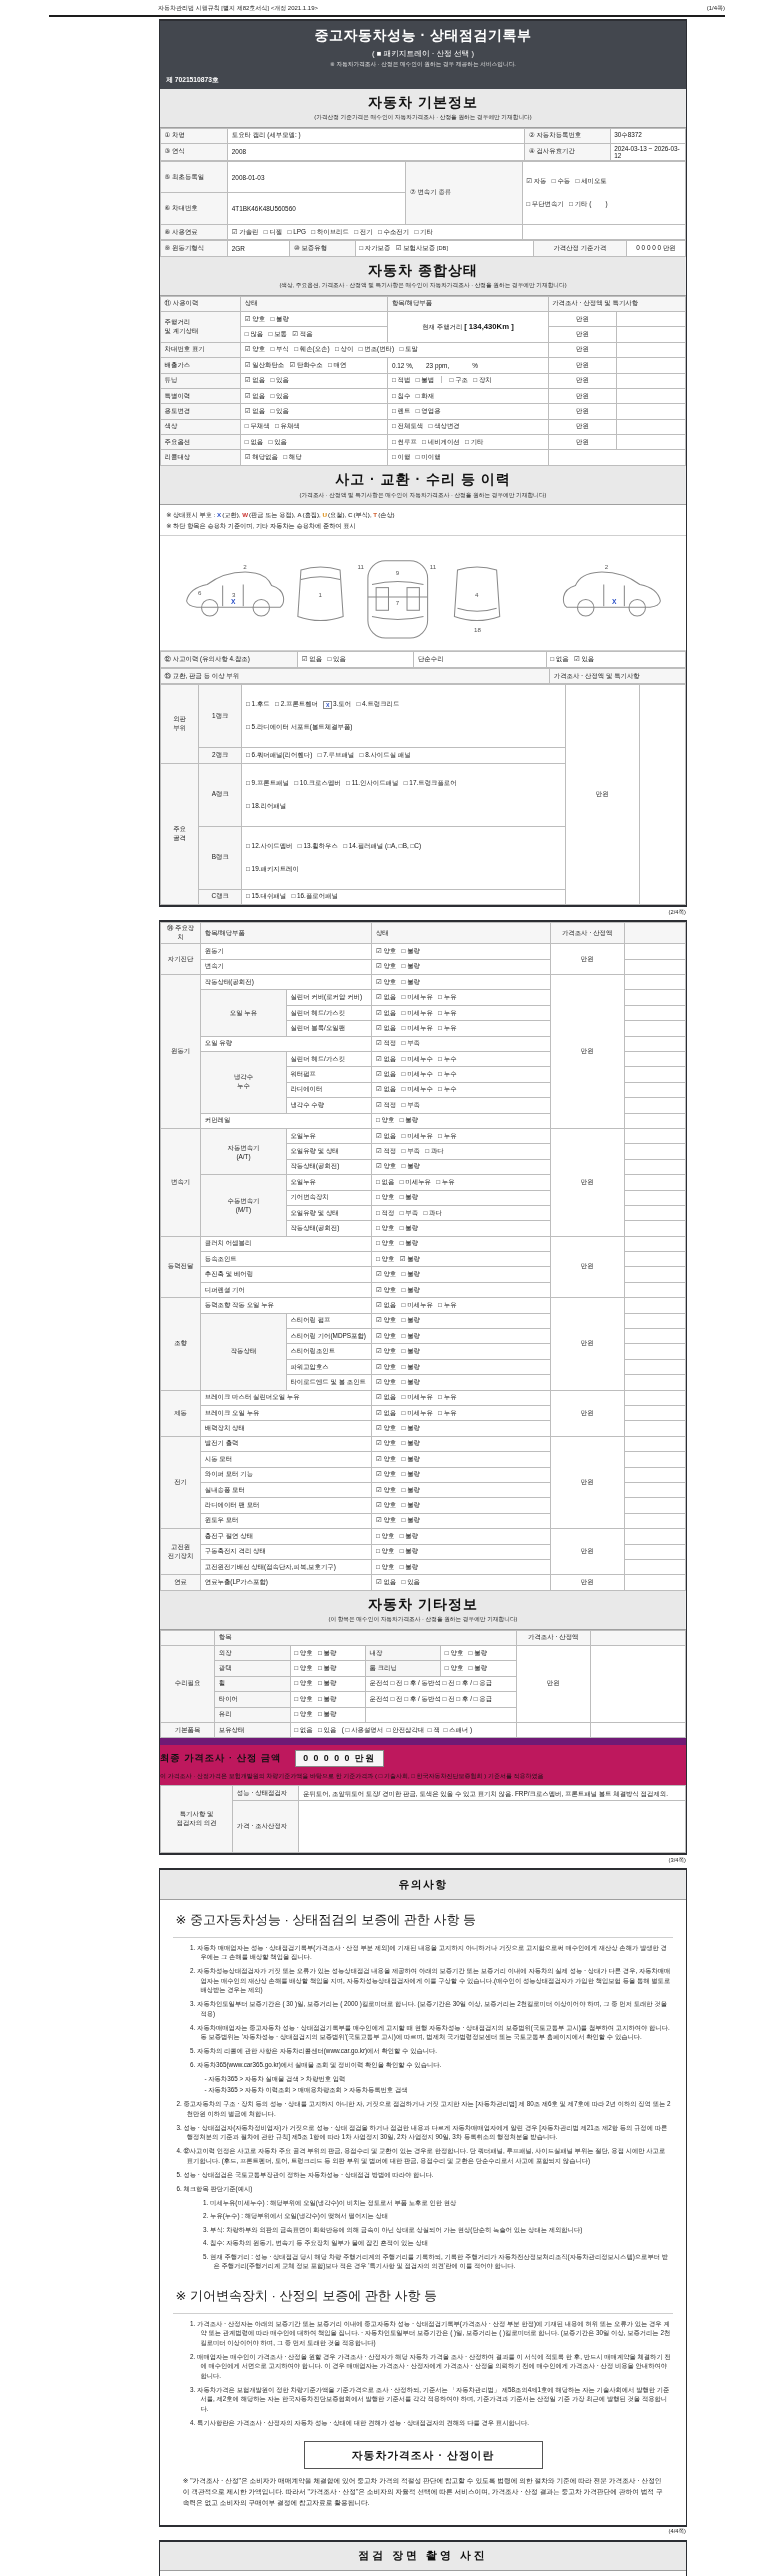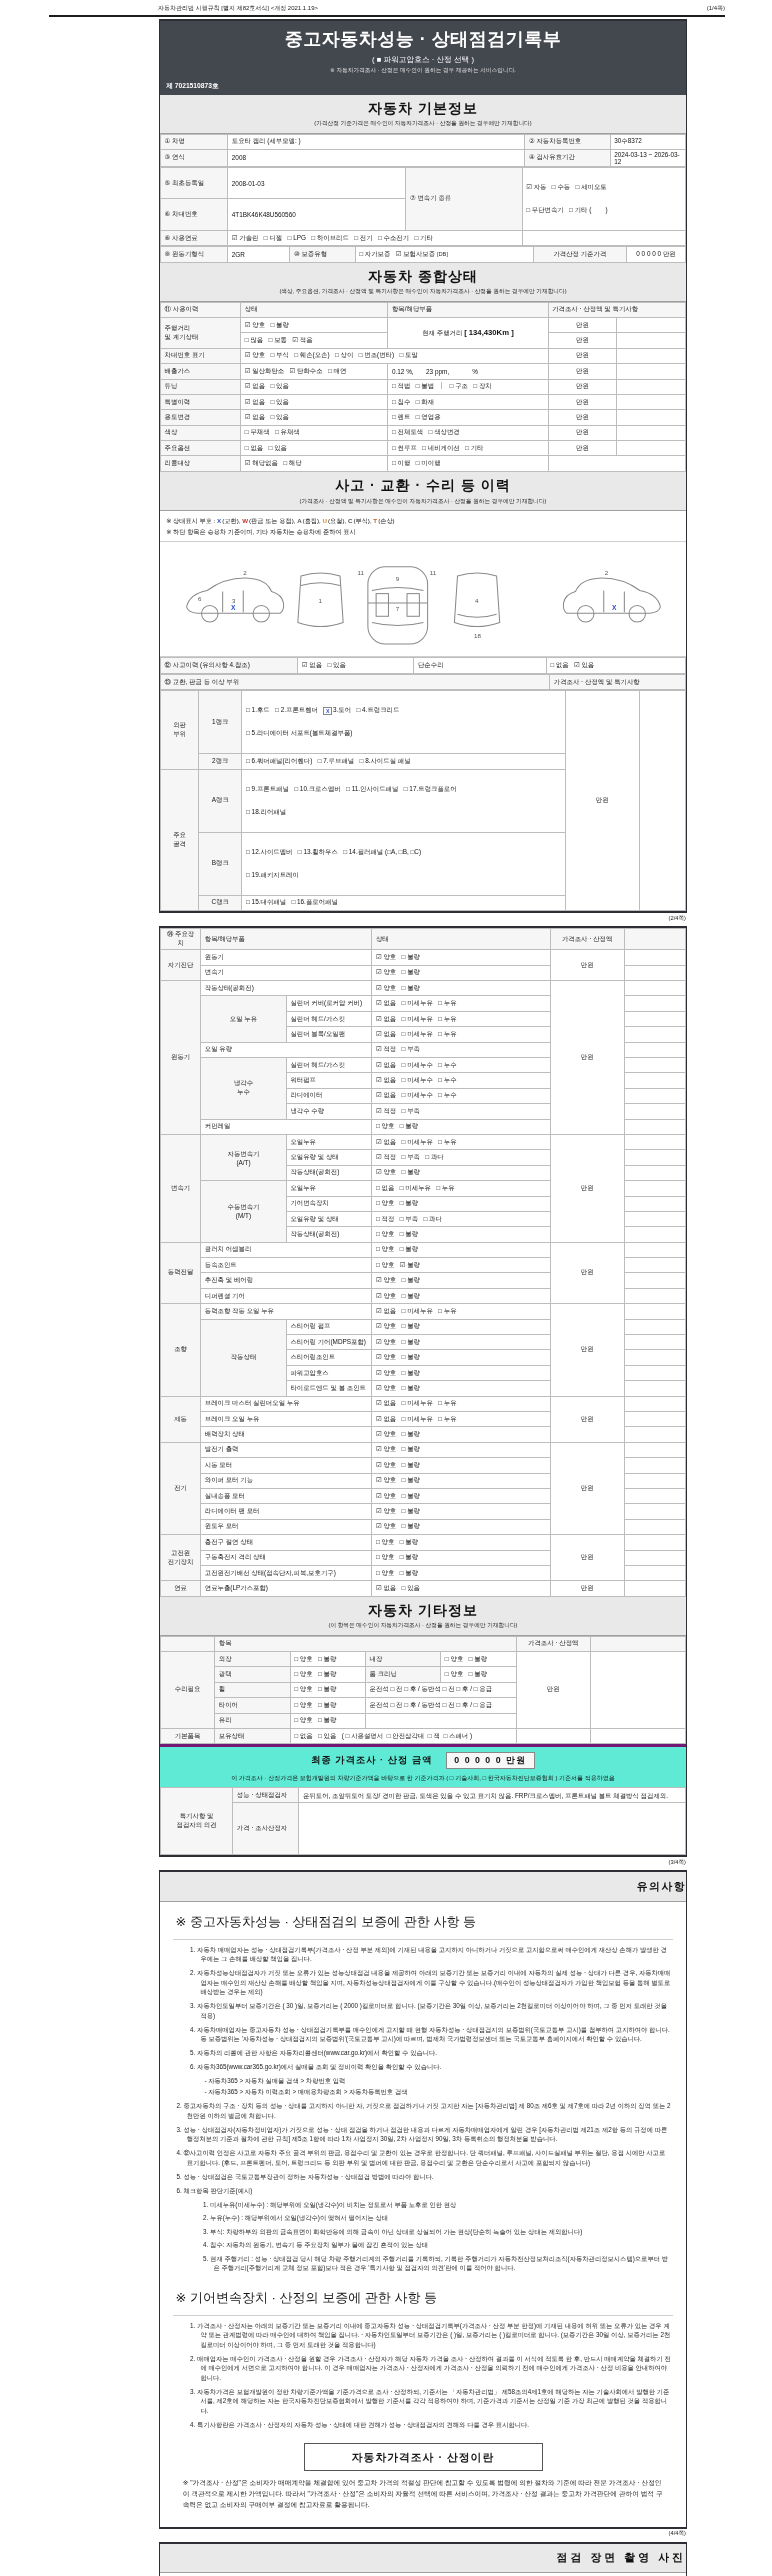--- a/index.html
+++ b/index.html
@@ -4,46 +4,46 @@
 <style>
   html,body{margin:0;padding:0}
   body{width:773px;height:2576px;background:#fff;font-family:"Liberation Sans","DejaVu Sans",sans-serif;color:#111;position:relative;overflow:hidden}
   .topline{position:absolute;left:49px;top:3.6px;width:676px;display:flex;justify-content:space-between;font-size:6px;color:#222}
   .topline .l{padding-left:109px}
   .rule{position:absolute;left:49px;top:15px;width:676px;height:1.5px;background:#1d1d1d}
   .wrap{position:absolute;left:159px;top:19px;width:528px}
   .block{border:1.5px solid #2c2e33;border-top-width:2.6px;border-bottom-width:2.6px;background:#fff}
   .pagemark{text-align:right;font-size:5.7px;margin:1.5px 1px 3.6px;color:#222}
   .dark{background:#43474e;color:#fff;padding:6.2px 6.2px 4.1px}
-  .dark .t1{font-size:18px;font-weight:bold;text-align:center;letter-spacing:0.5px}
+  .dark .t1{font-size:14px;font-weight:bold;text-align:center;letter-spacing:0.5px}
   .dark .t2{font-size:7.7px;text-align:center;margin-top:3.6px}
   .dark .t3{font-size:5.7px;text-align:center;margin-top:2.6px;color:#e3e3e3}
   .dark .docno{font-size:6.7px;font-weight:bold;text-align:left;margin-top:6.2px}
   .shead{background:#e9e9e9;text-align:center;padding:5.2px 0 4.1px;border-bottom:0.5px solid #9f9f9f}
   .shead .h{font-size:14px;font-weight:bold;letter-spacing:1px}
   .shead .s{font-size:5.7px;margin-top:2.6px;color:#222}
   table.t{width:100%;border-collapse:collapse;table-layout:fixed}
   .t td{border:0.5px solid #bdbdbd;font-size:6.4px;padding:1px 3.6px;height:12.4px;vertical-align:middle;white-space:pre-wrap;overflow:hidden}
   .lab{background:#f6f6f6}
   .grp{background:#f6f6f6;text-align:center}
   .ctr{text-align:center}
   .pr{text-align:center}
   .odoval{font-size:7.7px;font-weight:bold}
   .split span.d2{border-left:0.5px solid #bdbdbd;margin-left:7.2px;padding-left:7.2px}
   .legendbox{padding:4.1px 6.2px;border-bottom:0.5px solid #cfcfcf;font-size:6.2px;line-height:1.8}
   .lg{font-weight:bold;margin-right:1px}
   .cX{color:#2b50c8}.cW{color:#c9302c}.cA{color:#555}.cU{color:#d98400}.cC{color:#555}.cT{color:#d06030}
   .diagram{padding:3.1px 0;border-bottom:0.5px solid #cfcfcf;text-align:center;background:#fff}
   .xmark{display:inline-block;width:6.7px;height:6.7px;border:0.5px solid #888;color:#2b50c8;font-weight:bold;line-height:6.7px;text-align:center;font-size:5.2px;vertical-align:-0.5px;margin-right:1px}
-  .finalband{border-top:3px solid #701a75;background:#5eead4;padding:5.2px 0 4.6px;text-align:center}
+  .finalband{border-top:7px solid #701a75;background:#be185d;padding:5.2px 0 4.6px;text-align:left}
   .finalband .fl{font-size:9.3px;font-weight:bold;letter-spacing:1px}
   .finalband .amt{display:inline-block;border:0.5px solid #888;background:#f7f7f7;padding:1.5px 7.2px;margin-left:11.3px;font-size:8.8px;font-weight:bold;letter-spacing:1.5px}
   .finalband .note{font-size:6px;margin-top:4.1px;letter-spacing:0}
   .op td{height:auto}
-  .noticehead{background:#e9e9e9;text-align:right;padding:7.2px 0;border-bottom:0.5px solid #9f9f9f;font-size:10.8px;font-weight:bold;letter-spacing:1.5px}
+  .noticehead{background:#e9e9e9;text-align:center;padding:7.2px 0;border-bottom:0.5px solid #9f9f9f;font-size:10.8px;font-weight:bold;letter-spacing:1.5px}
   .nbody{padding:3.1px 13.4px 9.3px;font-size:6.3px;line-height:1.5;color:#1a1a1a}
   .ntitle{font-size:13px;padding:7.2px 2.1px;border-bottom:0.5px solid #cfcfcf;margin-bottom:5.2px}
   .ni{margin:4.6px 0;padding-left:27px;text-indent:-10.3px}
   .ni2{margin:4.6px 0;padding-left:13.4px;text-indent:-10.3px}
   .ni3{margin:4.1px 0;padding-left:40px;text-indent:-10.3px}
   .nd{margin:1.5px 0;padding-left:31px}
   .pbox{border:1px solid #555;width:237px;margin:13.4px auto 7.2px;text-align:center;padding:5.2px 0;font-size:10.8px;font-weight:bold;letter-spacing:1px}
   .ppara{margin:5.2px 5.2px 7.2px;padding:0 4.1px;font-size:6.7px;line-height:1.6;font-weight:500}
   .photos .ph-row{text-align:center;padding:5.2px 0;border-bottom:0.5px solid #cfcfcf}
 </style>
@@ -54,21 +54,21 @@
   <span class="l">자동차관리법 시행규칙 [별지 제82호서식] &lt;개정 2021.1.19&gt;</span>
   <span>(1/4쪽)</span>
 </div>
 <div class="rule"></div>
 
 <div class="wrap">
 
   <div class="block">
     <div class="dark">
       <div class="t1">중고자동차성능 · 상태점검기록부</div>
-      <div class="t2">( ■ 파워고압호스 · 산정 선택 )</div>
+      <div class="t2">( ■ 패키지트레이 · 산정 선택 )</div>
       <div class="t3">※ 자동차가격조사 · 산정은 매수인이 원하는 경우 제공하는 서비스입니다.</div>
       <div class="docno">제 7021510873호</div>
     </div>
 
     <div class="shead">
       <div class="h">자동차 기본정보</div>
       <div class="s">(가격산정 기준가격은 매수인이 자동차가격조사 · 산정을 원하는 경우에만 기재합니다)</div>
     </div>
 
     <table class="t">

